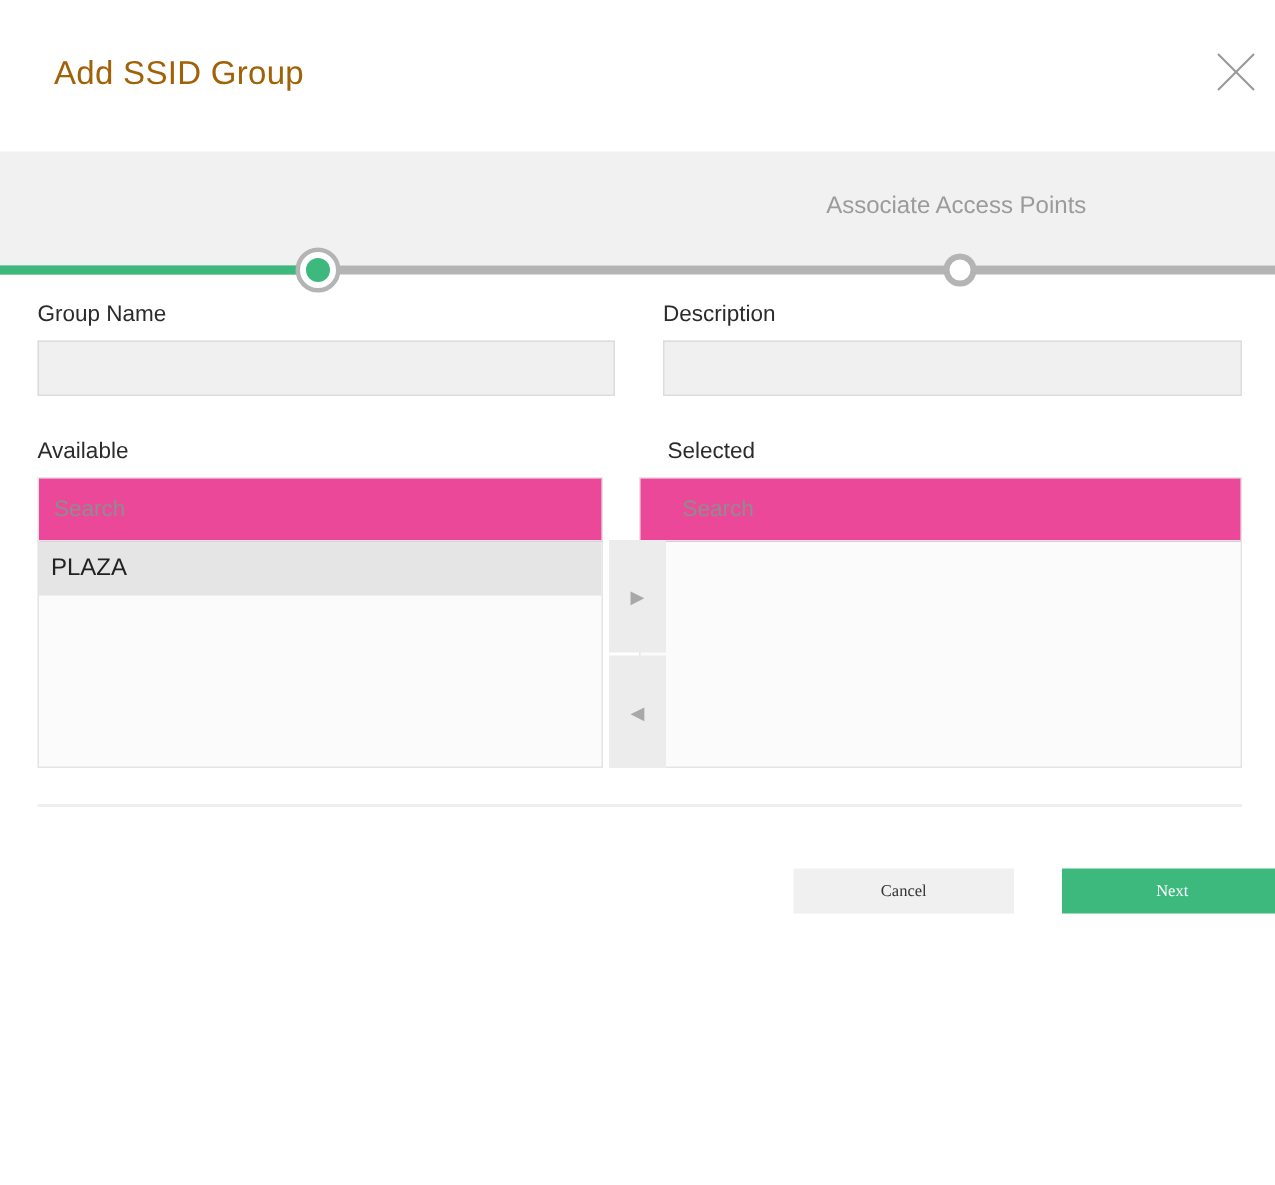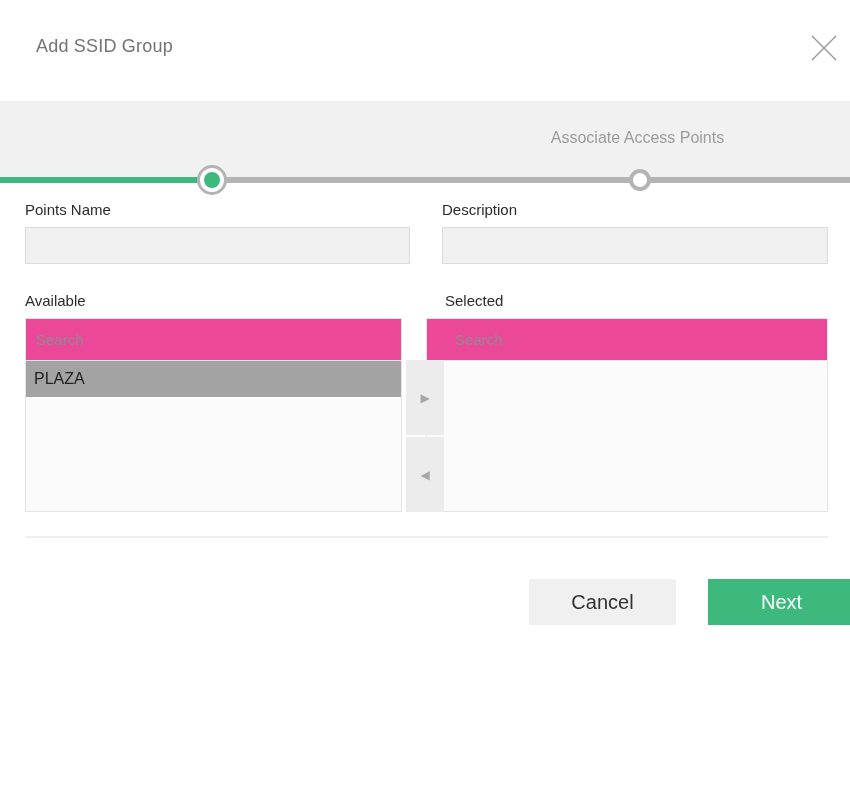--- a/index.html
+++ b/index.html
@@ -12,21 +12,21 @@
   }
   *{ margin:0; padding:0; box-sizing:border-box; }
   html,body{ background:#fff; }
   body{ font-family:"Liberation Sans", sans-serif; }
   .dialog{
     position:relative; width:850px; height:790px; background:#fff; overflow:hidden;
   }
   
   .title{
     position:absolute; left:36px; top:36px;
-    font-size:18px; font-weight:500; color:#737373; letter-spacing:.2px;
+    font-size:22px; font-weight:500; color:#a16207; letter-spacing:.2px;
   }
   .close-btn{
     position:absolute; left:808px; top:32px; width:32px; height:32px;
     display:flex; align-items:center; justify-content:center; cursor:pointer;
   }
   
   .step-band{
     position:absolute; left:0; top:101px; width:850px; height:76px;
     background:var(--band-bg);
   }
@@ -76,40 +76,40 @@
   }
   .search-input{
     width:100%; height:100%; border:none; background:transparent; outline:none;
     font-size:15px; color:#333; padding:0 10px;
     font-family:"Liberation Sans", sans-serif;
   }
   .panel-selected .search-input{ padding-left:28px; }
   .search-input::placeholder{ color:#8d8d8d; opacity:1; }
   .list-body{ height:150px; overflow:hidden; }
   .list-item{
-    padding:9px 8px; font-size:16px; color:#222; cursor:pointer; background:#a3a3a3;
+    padding:9px 8px; font-size:16px; color:#222; cursor:pointer; background:#e5e5e5;
   }
   
   .transfer-col{
     position:absolute; left:406px; top:360px; width:38px; height:152px;
     display:flex; flex-direction:column; gap:2px; z-index:5;
   }
   .transfer-btn{
     flex:1; background:#ececec; border:none; cursor:pointer;
     color:#a8a8a8; font-size:12px; line-height:1;
     display:flex; align-items:center; justify-content:center;
     font-family:"DejaVu Sans", sans-serif;
   }
   
   .footer-divider{
     position:absolute; left:25px; top:536px; width:803px; height:2px; background:#efefef;
   }
   .btn{
-    position:absolute; top:579px; width:147px; height:46px; border:none;
-    font-size:20px; cursor:pointer; font-family:Liberation Sans, sans-serif;
+    position:absolute; top:579px; width:147px; height:30px; border:none;
+    font-size:11px; cursor:pointer; font-family:Liberation Serif, serif;
   }
   .btn-cancel{ left:529px; background:#f0f0f0; color:#333; }
   .btn-next{ left:708px; background:var(--accent); color:#fff; }
 </style>
 </head>
 <body>
 
 <div class="dialog">
 
   <h1 class="title">Add SSID Group</h1>
@@ -125,21 +125,21 @@
   <div class="step-label step-2">Associate Access Points</div>
 
   <div class="progress-line">
     <div class="progress-fill"></div>
   </div>
   <div class="dot active">
     <div class="dot-core"></div>
   </div>
   <div class="dot upcoming"></div>
 
-  <div class="field-label lbl-group-name">Points Name</div>
+  <div class="field-label lbl-group-name">Group Name</div>
   <input class="text-input input-group-name" type="text" value="" style="">
 
   <div class="field-label lbl-description">Description</div>
   <input class="text-input input-description" type="text" value="" style="">
 
   <div class="field-label lbl-available">Available</div>
   <div class="field-label lbl-selected">Selected</div>
 
   <div class="panel panel-available">
     <div class="search-row">

